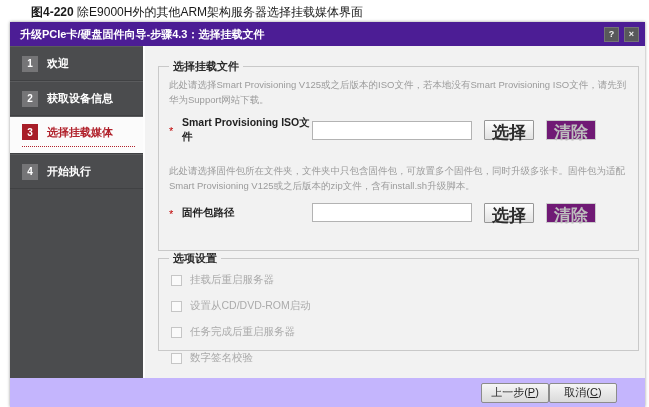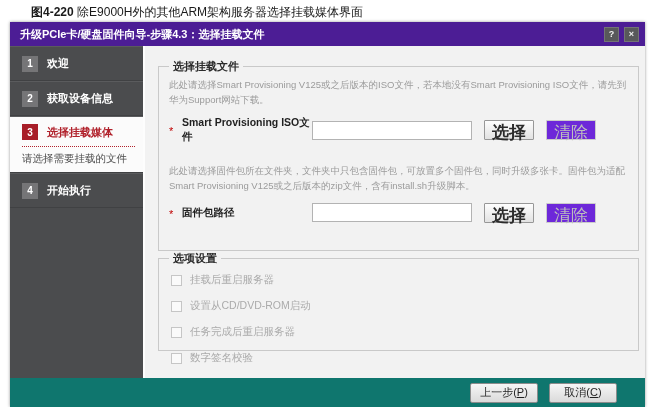--- a/index.html
+++ b/index.html
@@ -101,35 +101,35 @@
   }
   .btn {
     height: 20px; min-width: 50px; margin-left: 12px;
     background: linear-gradient(#fdfdfd, #e2e2e2);
     border: 1px solid #979797; border-radius: 1px;
     font-size: 17px; font-weight: bold; color: #2b2b2b;
     cursor: pointer;
     font-family: inherit;
   }
   .btn.disabled {
-    background: #6d28d9; border-color: #cbcbcb; color: #bdbdbd;
-    font-weight: normal; cursor: default;
+    background: #701a75; border-color: #cbcbcb; color: #bdbdbd;
+    font-weight: bold; cursor: default;
   }
   .cb-row { display: flex; align-items: center; gap: 8px; margin: 7px 0 12px 4px; }
   .checkbox {
     width: 11px; height: 11px; flex: 0 0 11px;
     background: #fafafa; border: 1px solid #c6c6c6;
   }
   .cb-label { color: #ababab; font-size: 10.5px; }
   
   .footer {
     height: 29px; flex: 0 0 29px;
-    background: #0f766e;
+    background: #c4b5fd;
     display: flex; align-items: center; justify-content: flex-end;
-    padding-right: 28px; gap: 11px;
+    padding-right: 28px; 
   }
   .footer-btn {
     min-width: 68px; height: 20px;
     background: linear-gradient(#f6f6f6, #dadada);
     border: 1px solid #8c8c8c; border-radius: 2px;
     font-size: 11px; color: #1f1f1f;
     cursor: pointer;
     font-family: inherit;
   }
   .footer-btn.next {
@@ -164,21 +164,20 @@
       </div>
       <div class="step">
         <span class="step-num">2</span>
         <span class="step-label">获取设备信息</span>
       </div>
       <div class="step-active">
         <div class="active-row">
           <span class="step-num">3</span>
           <span class="step-label">选择挂载媒体</span>
         </div>
-        <div class="step-subtitle">请选择需要挂载的文件</div>
       </div>
       <div class="step">
         <span class="step-num">4</span>
         <span class="step-label">开始执行</span>
       </div>
       <div class="sidebar-filler"></div>
     </div>
 
     <div class="content">
 

